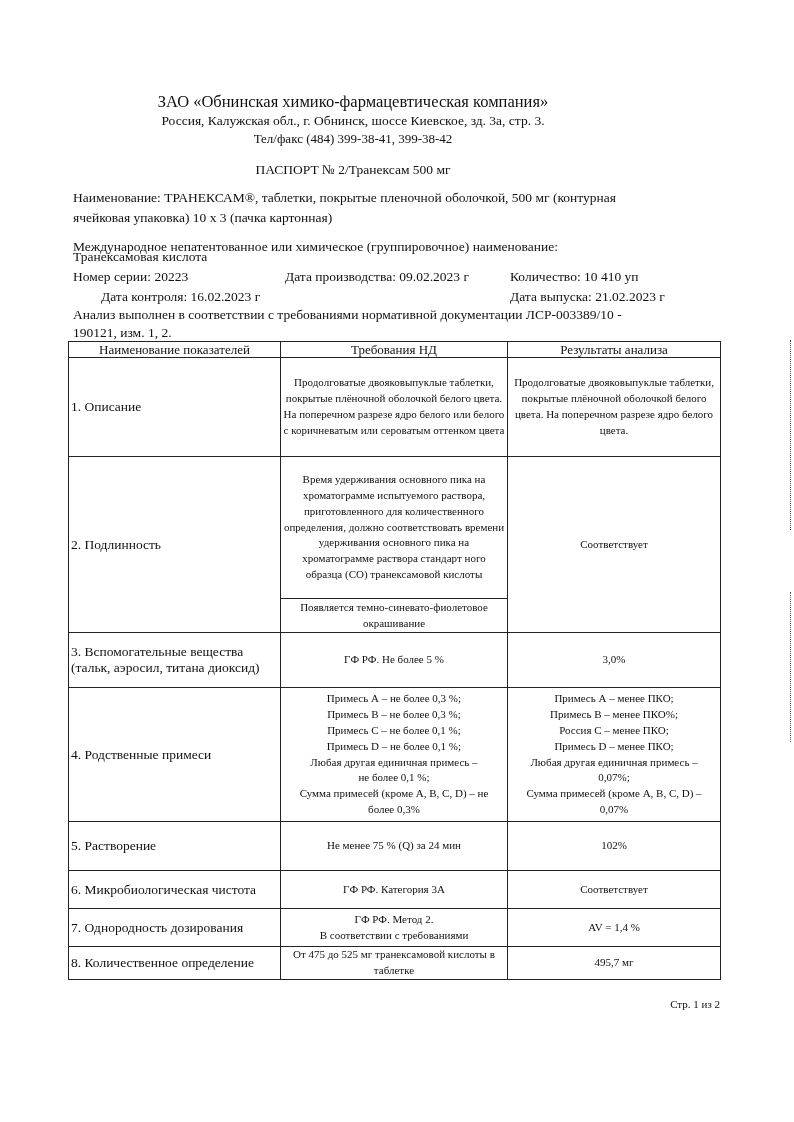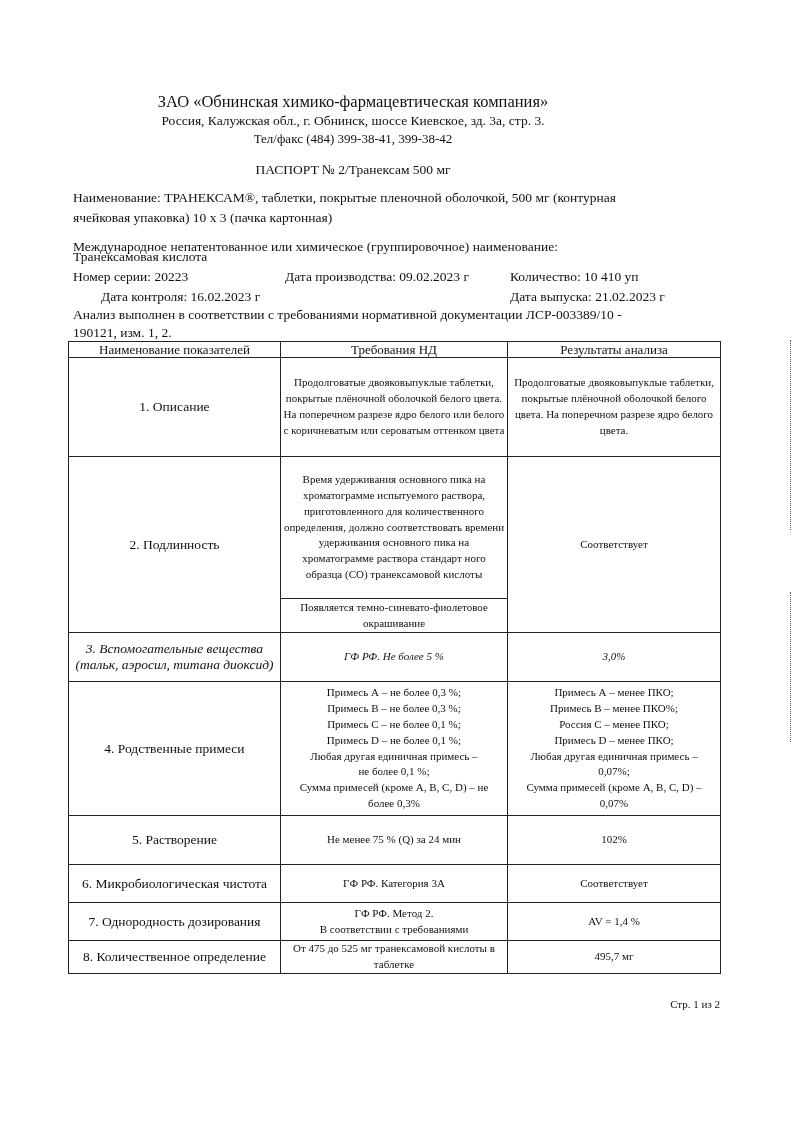--- a/index.html
+++ b/index.html
@@ -21,21 +21,21 @@
       border-collapse: collapse; table-layout: fixed; font-size: 11px;
     }
     table.main td, table.main th {
       border: 1px solid #222; padding: 0 2px; vertical-align: middle;
       line-height: 15.8px;
     }
     table.main th { font-weight: normal; font-size: 13px; height: 15px; line-height: 14px; margin-left: 20px; }
     .col1 { width: 209px; }
     .col2 { width: 224px; }
     .col3 { width: 210px; }
-    td.name { font-size: 13.5px; text-align: center; line-height: 18px; }
+    td.name { font-size: 13.5px; text-align: left; line-height: 18px; }
     td.req, td.res { text-align: center; }
     .thick-top td { border-top: 2px solid #111; }
 
     .pagenum { position: absolute; top: 998px; right: 74px; font-size: 11px; }
     .scan-edge {
       position: absolute; left: 790px; width: 0; border-left: 1px dotted #555;
     }
   </style>
 </head>
 <body>
@@ -77,21 +77,21 @@
       <td class="res">Продолговатые двояковыпуклые таблетки, покрытые плёночной оболочкой белого цвета. На поперечном разрезе ядро белого цвета.</td>
     </tr>
     <tr class="thick-top" style="height:142px;">
       <td class="name" rowspan="2">2. Подлинность</td>
       <td class="req">Время удерживания основного пика на хроматограмме испытуемого раствора, приготовленного для количественного определения, должно соответствовать времени удерживания основного пика на хроматограмме раствора стандарт ного образца (СО) транексамовой кислоты</td>
       <td class="res" rowspan="2">Соответствует</td>
     </tr>
     <tr style="height:34px;">
       <td class="req">Появляется темно-синевато-фиолетовое окрашивание</td>
     </tr>
-    <tr style="height:49px;font-style:italic;">
+    <tr style="height:55px;">
       <td class="name">3. Вспомогательные вещества (тальк, аэросил, титана диоксид)</td>
       <td class="req">ГФ РФ. Не более 5 %</td>
       <td class="res">3,0%</td>
     </tr>
     <tr style="height:134px;">
       <td class="name">4. Родственные примеси</td>
       <td class="req">
         <div>Примесь А – не более 0,3 %;</div>
         <div>Примесь В –  не более 0,3 %;</div>
         <div>Примесь С – не более 0,1 %;</div>

